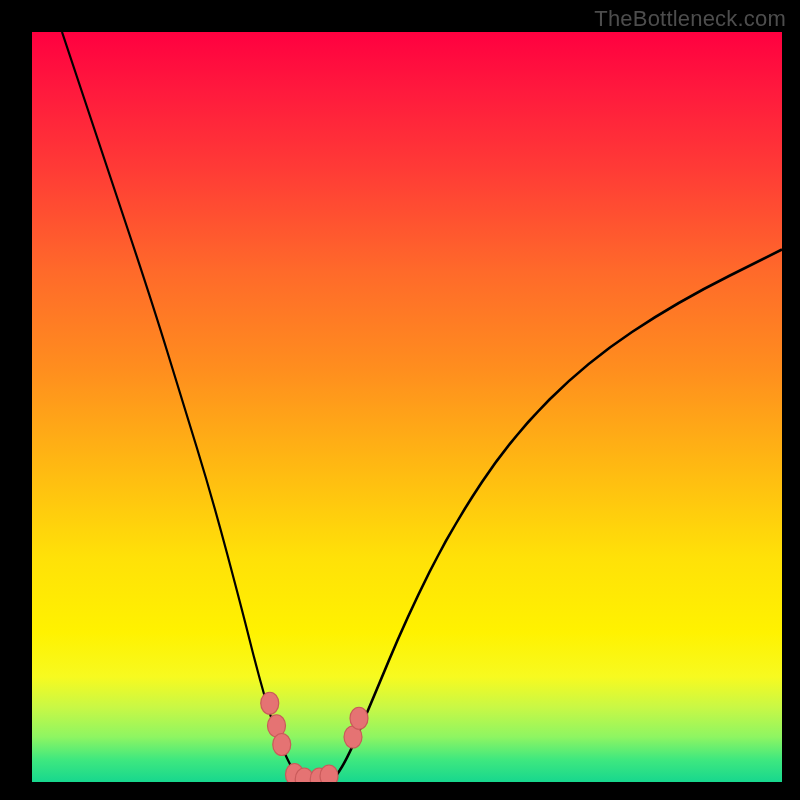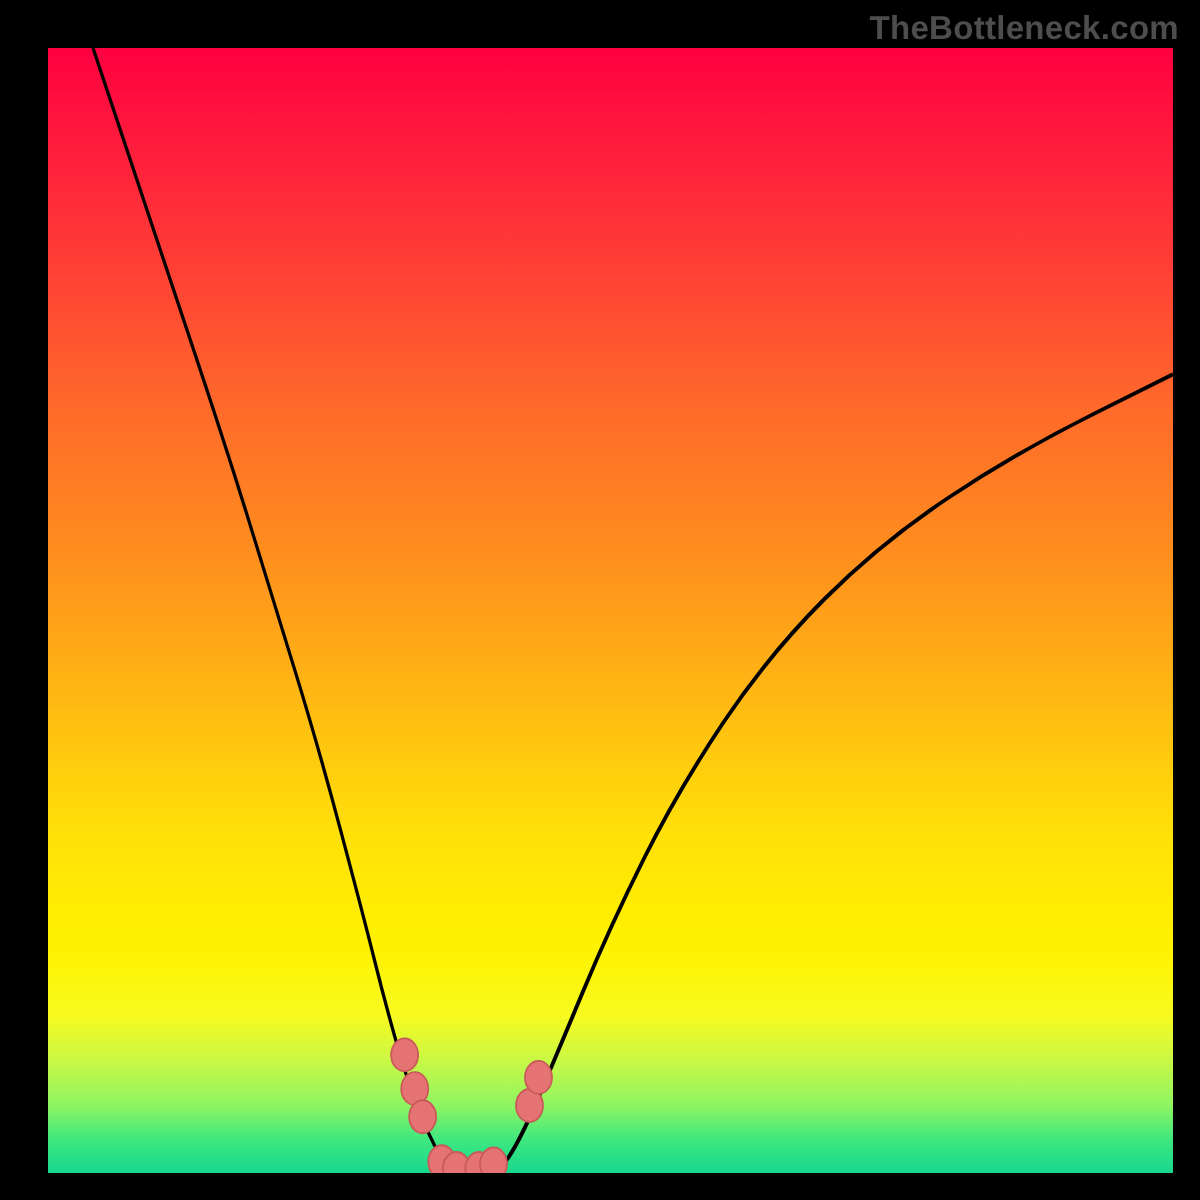--- a/index.html
+++ b/index.html
@@ -41,21 +41,21 @@
       #17d78e 100%
     );
     overflow: hidden;
   }
   .watermark {
     position: absolute;
     top: 6px;
     right: 14px;
     color: #4d4d4d;
     font-size: 22px;
-    font-weight: 700;
+    font-weight: 400;
     letter-spacing: 0.2px;
     user-select: none;
   }
   svg.curves {
     position: absolute;
     left: 0; top: 0;
     width: 750px; height: 750px;
     overflow: visible;
   }
   .curve { fill: none; stroke: #000; stroke-width: 2.2; }

